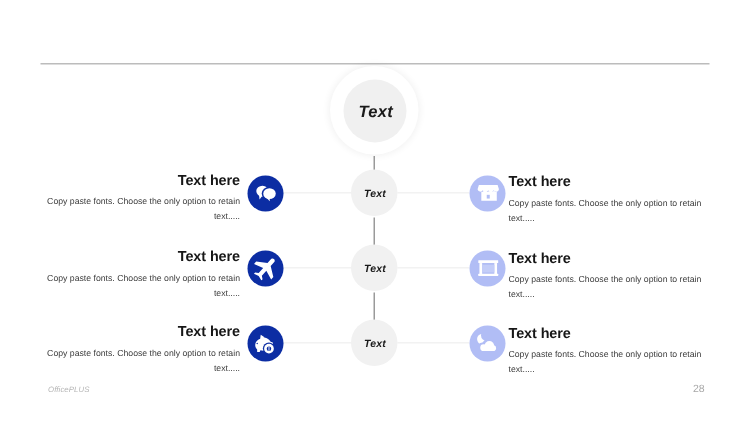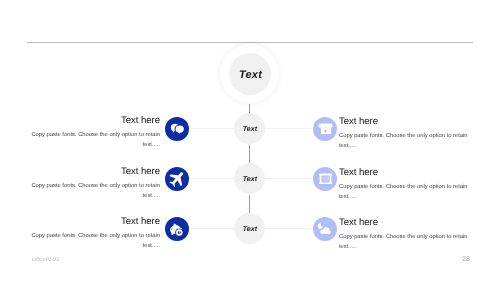--- a/index.html
+++ b/index.html
@@ -17,21 +17,21 @@
   .icon.dark{background:#0c2da3;}
   .icon.light{background:#b1bdf5;}
   .icon svg{width:13px;height:13px;fill:#fff;display:block;}
   .icon svg.plane{width:16px;height:16px;position:relative;left:.5px;top:.5px;}
   .icon svg.store{width:15px;height:15px;}
   .icon svg.bank{width:15px;height:15px;}
   .icon svg.cloudmoon{width:15.5px;height:15.5px;}
   .icon svg.bubbles{width:14.5px;height:14.5px;position:relative;left:.8px;}
   .icon svg.piggy{width:15px;height:15px;position:relative;left:.3px;top:.5px;}
   .txt{position:absolute;}
-  .title{font-size:9.6px;font-weight:normal;color:#171717;letter-spacing:-.05px;line-height:10px;}
+  .title{font-size:9.6px;font-weight:bold;color:#171717;letter-spacing:-.05px;line-height:10px;}
   .body{font-size:5.8px;color:#3a3a3a;line-height:10.2px;margin-top:3.5px;}
   .left{text-align:right;}
   .right{text-align:left;}
   .footer-left{position:absolute;left:32px;top:257px;font-size:5.2px;color:#b5b5b5;font-style:italic;letter-spacing:.05px;}
   .footer-right{position:absolute;left:462px;top:256px;font-size:7px;color:#a8a8a8;}
 </style>
 </head>
 <body>
 
 <div class="slide">

